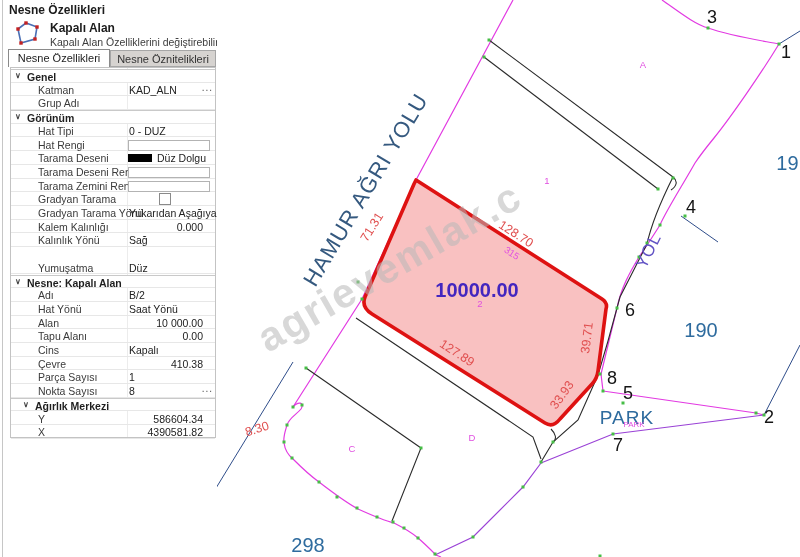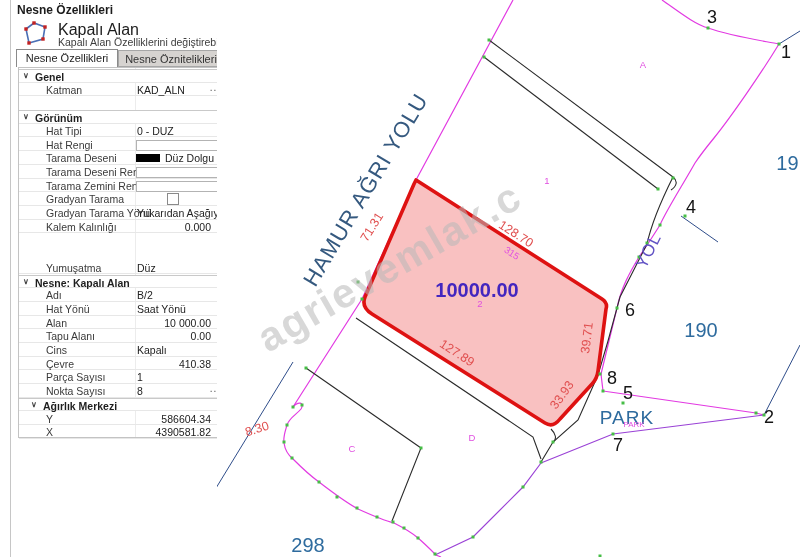--- a/index.html
+++ b/index.html
@@ -1,27 +1,27 @@
 <!DOCTYPE html>
 <html><head>
 <meta charset="utf-8">
 <style>
   html,body{margin:0;padding:0;background:#fff;}
   #stage{position:relative;width:800px;height:557px;overflow:hidden;
          font-family:"Liberation Sans",sans-serif;background:#fff;}
   
-  #panel{position:absolute;left:8px;top:0;width:251px;height:557px;background:#fff;
+  #panel{position:absolute;left:0;top:0;width:251px;height:557px;background:#fff;
          border-right:1px solid #a9a9a9;box-sizing:border-box;}
   .edge-line{position:absolute;left:2px;top:0;width:1px;height:557px;background:#c6c6c6;}
   .p-title{position:absolute;left:9px;top:3px;font-size:12px;font-weight:bold;color:#1c1c1c;}
   .pin{position:absolute;right:9px;top:5px;width:12px;height:12px;}
   .pin .head{position:absolute;left:2px;top:1px;width:8px;height:2px;background:#7a7a7a;}
   .pin .stem{position:absolute;left:5px;top:3px;width:2px;height:7px;background:#7a7a7a;}
   .hdr-icon{position:absolute;left:13px;top:20px;}
-  .hdr-title{position:absolute;left:50px;top:21px;font-size:16px;font-weight:normal;color:#1c1c1c;}
+  .hdr-title{position:absolute;left:50px;top:21px;font-size:12px;font-weight:bold;color:#1c1c1c;}
   .hdr-sub{position:absolute;left:50px;top:36px;font-size:10.5px;color:#3d3d3d;white-space:nowrap;}
   .tab{position:absolute;box-sizing:border-box;font-size:11px;color:#222;text-align:center;line-height:16px;}
   .tab.active{left:8px;top:49px;width:102px;height:18px;background:#fff;
               border:1px solid #8a8a8a;border-bottom:none;z-index:2;}
   .tab.inactive{left:110px;top:50px;width:106px;height:17px;background:#d6d3d0;
               border:1px solid #a6a6a6;color:#333;}
   #grid{position:absolute;left:10px;top:67px;width:206px;height:371px;
         border:1px solid #c3c3c3;box-sizing:border-box;background:#fff;}
   .colsep{position:absolute;left:116px;top:0;width:1px;height:100%;background:#ececec;}
   .prow{position:absolute;left:0;width:100%;height:13.7px;box-sizing:border-box;
@@ -90,20 +90,24 @@
 
     <div class="prow sect" style="top: 1px;">
           <span class="chev">∨</span>
           <span class="plabel">Genel</span>
         </div>
         <div class="prow" style="top: 14.7px;">
           <span class="plabel">Katman</span>
           <span class="pvalue">KAD_ALN</span>
           <span class="dots">...</span>
         </div>
+        <div class="prow" style="top: 28.4px;">
+          <span class="plabel">Grup Adı</span>
+          <span class="pvalue"></span>
+        </div>
         <div class="prow sect" style="top: 42.1px;">
           <span class="chev">∨</span>
           <span class="plabel">Görünüm</span>
         </div>
         <div class="prow" style="top: 55.8px;">
           <span class="plabel">Hat Tipi</span>
           <span class="pvalue">0 - DUZ</span>
         </div>
         <div class="prow" style="top: 69.5px;">
           <span class="plabel">Hat Rengi</span>
@@ -126,20 +130,24 @@
           <span class="plabel">Gradyan Tarama</span>
           <span class="cbox"></span>
         </div>
         <div class="prow" style="top: 138px;">
           <span class="plabel">Gradyan Tarama Yönü</span>
           <span class="pvalue">Yukarıdan Aşağıya</span>
         </div>
         <div class="prow" style="top: 151.7px;">
           <span class="plabel">Kalem Kalınlığı</span>
           <span class="pvalue num">0.000</span>
+        </div>
+        <div class="prow" style="top: 165.4px;">
+          <span class="plabel">Kalınlık Yönü</span>
+          <span class="pvalue">Sağ</span>
         </div>
         <div class="prow" style="top: 192.8px;">
           <span class="plabel">Yumuşatma</span>
           <span class="pvalue">Düz</span>
         </div>
         <div class="prow sect" style="top: 206.5px;">
           <span class="chev">∨</span>
           <span class="plabel">Nesne: Kapalı Alan</span>
         </div>
         <div class="prow" style="top: 220.2px;">

